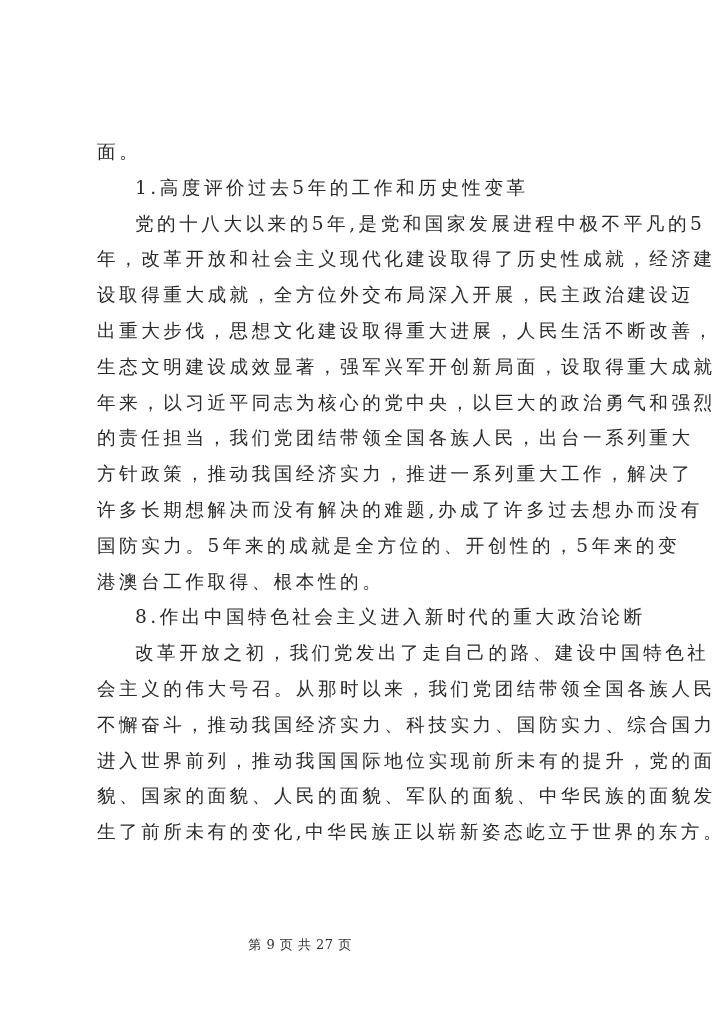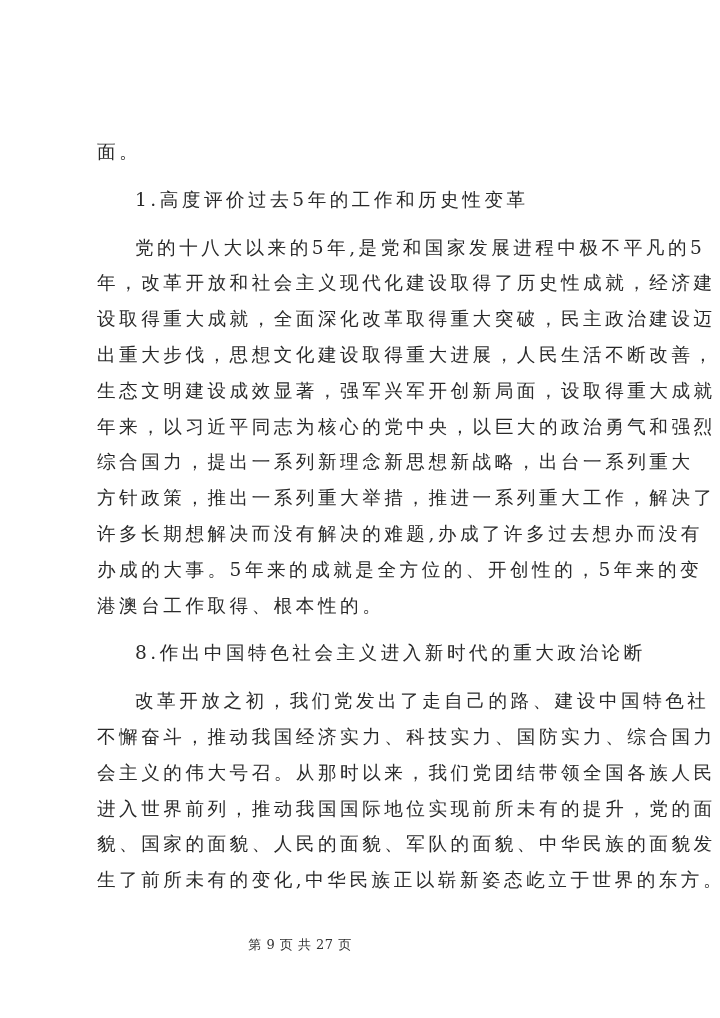--- a/index.html
+++ b/index.html
@@ -3,44 +3,44 @@
   <meta charset="utf-8">
   <style>
     html, body { margin: 0; padding: 0; background: #ffffff; }
     body { width: 720px; height: 1018px; position: relative; overflow: hidden;
            font-family: "DejaVu Serif", "Liberation Serif", serif; color: #2a2a2a; }
     .page { position: absolute; left: 0; top: 0; width: 720px; height: 1018px; background: #fff; }
     .body-text { position: absolute; left: 97px; top: 134px; width: 532px; }
     .line { height: 35.8px; line-height: 35.8px; font-size: 18.6px; white-space: nowrap;
             letter-spacing: 3.5px; text-align: justify; text-align-last: justify; }
     .line.last { text-align-last: left; }
-    .line.indent { padding-left: 38px; margin-top: 12px; }
+    .line.indent { padding-left: 38px; }
     .footer { position: absolute; left: 0; width: 600px; top: 936px; text-align: center;
               font-size: 13px; color: #333; letter-spacing: 0.5px; }
   </style>
 </head>
 <body>
 
 <div class="page">
   <div class="body-text" id="body-text">
       <div class="line last">面。</div>
       <div class="line indent last">1.高度评价过去5年的工作和历史性变革</div>
       <div class="line indent">党的十八大以来的5年,是党和国家发展进程中极不平凡的5</div>
       <div class="line">年，改革开放和社会主义现代化建设取得了历史性成就，经济建</div>
-      <div class="line">设取得重大成就，全面深化改革取得重大突破，民主政治建设迈</div>
+      <div class="line">设取得重大成就，全方位外交布局深入开展，民主政治建设迈</div>
       <div class="line">出重大步伐，思想文化建设取得重大进展，人民生活不断改善，</div>
       <div class="line">生态文明建设成效显著，强军兴军开创新局面，设取得重大成就</div>
       <div class="line">年来，以习近平同志为核心的党中央，以巨大的政治勇气和强烈</div>
-      <div class="line">综合国力，提出一系列新理念新思想新战略，出台一系列重大</div>
-      <div class="line">方针政策，推出一系列重大举措，推进一系列重大工作，解决了</div>
+      <div class="line">的责任担当，我们党团结带领全国各族人民，出台一系列重大</div>
+      <div class="line">方针政策，推动我国经济实力，推进一系列重大工作，解决了</div>
       <div class="line">许多长期想解决而没有解决的难题,办成了许多过去想办而没有</div>
-      <div class="line">办成的大事。5年来的成就是全方位的、开创性的，5年来的变</div>
+      <div class="line">国防实力。5年来的成就是全方位的、开创性的，5年来的变</div>
       <div class="line last">港澳台工作取得、根本性的。</div>
       <div class="line indent last">8.作出中国特色社会主义进入新时代的重大政治论断</div>
       <div class="line indent">改革开放之初，我们党发出了走自己的路、建设中国特色社</div>
+      <div class="line">会主义的伟大号召。从那时以来，我们党团结带领全国各族人民</div>
       <div class="line">不懈奋斗，推动我国经济实力、科技实力、国防实力、综合国力</div>
-      <div class="line">会主义的伟大号召。从那时以来，我们党团结带领全国各族人民</div>
       <div class="line">进入世界前列，推动我国国际地位实现前所未有的提升，党的面</div>
       <div class="line">貌、国家的面貌、人民的面貌、军队的面貌、中华民族的面貌发</div>
       <div class="line last">生了前所未有的变化,中华民族正以崭新姿态屹立于世界的东方。</div>
     </div>
   <div class="footer">第 9 页  共 27 页</div>
 </div>
 
 </body></html>

